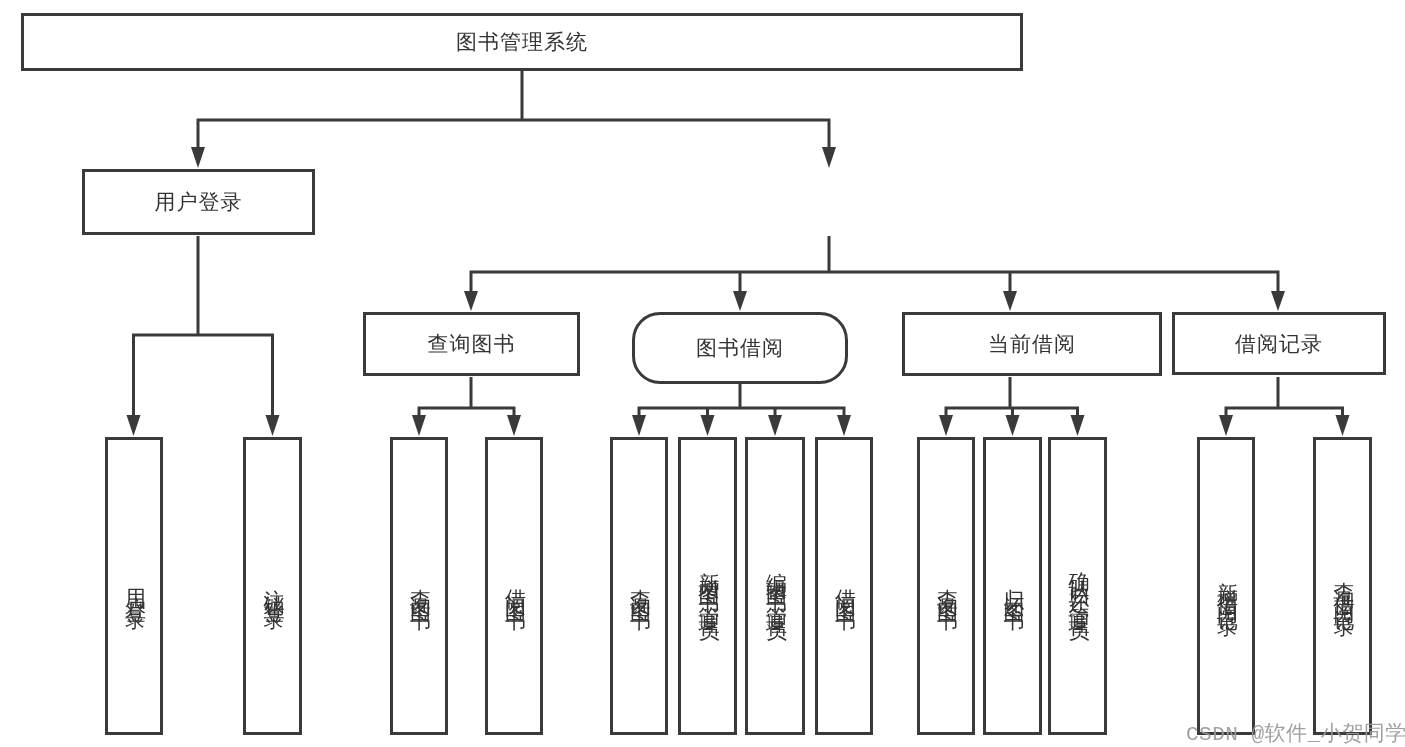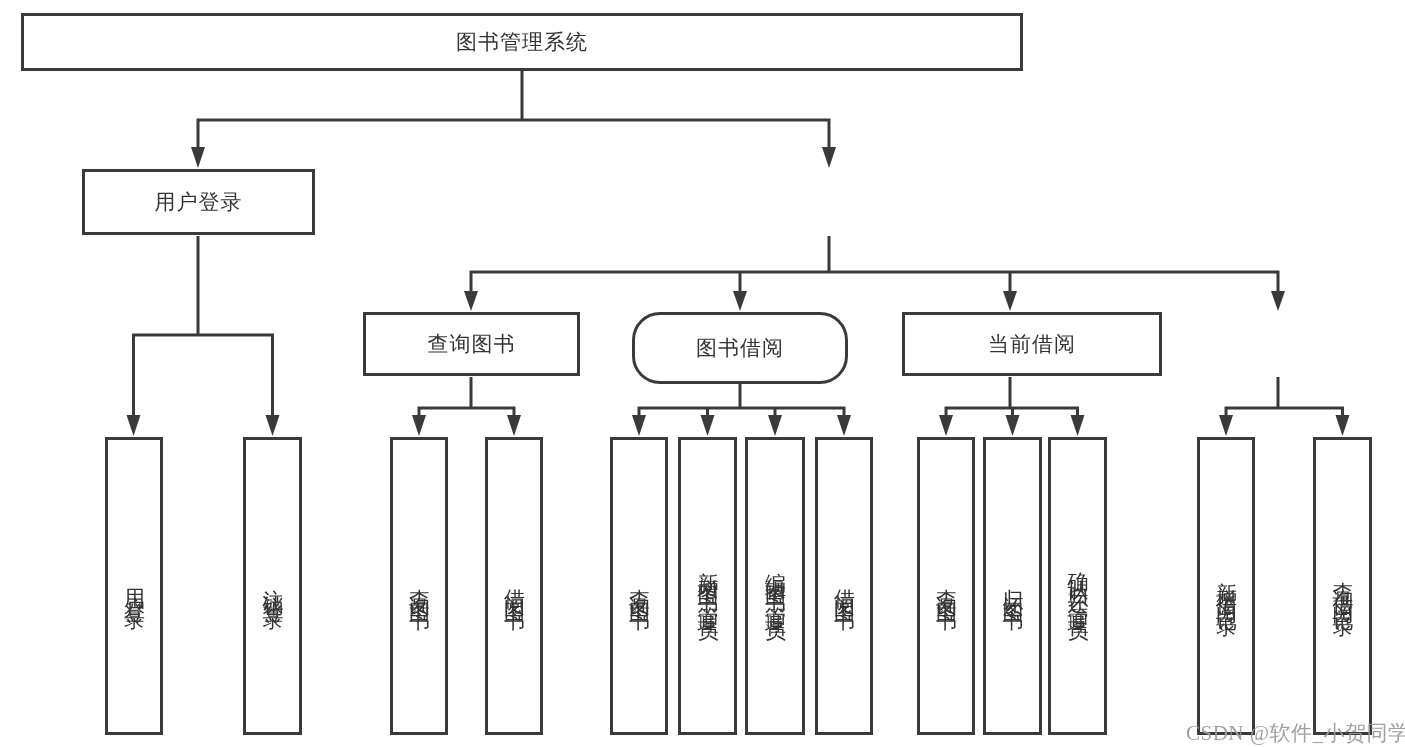--- a/index.html
+++ b/index.html
@@ -1,18 +1,18 @@
 <!DOCTYPE html>
 <html><head>
 <meta charset="utf-8">
 <style>
   html,body{margin:0;padding:0;background:#fff;}
   #stage{
     position:relative;width:1405px;height:747px;background:#ffffff;overflow:hidden;
-    font-family:Liberation Serif, serif;color:#333333;
+    font-family:Liberation Mono, monospace;color:#333333;
   }
   #wires{position:absolute;left:0;top:0;width:1405px;height:747px;}
   .box{
     position:absolute;box-sizing:border-box;background:#ffffff;
     border:3px solid #3a3a3a;display:flex;align-items:center;justify-content:center;
     font-size:21px;letter-spacing:1px;white-space:nowrap;
   }
   .vbox{
     position:absolute;box-sizing:border-box;background:#ffffff;
     border:3px solid #3a3a3a;display:flex;align-items:center;justify-content:center;
@@ -77,20 +77,21 @@
     </g>
   </svg>
 
   <div class="box" style="left:21px;top:13px;width:1002px;height:58px;">图书管理系统</div>
 
   <div class="box" style="left:82px;top:169px;width:233px;height:66px;">用户登录</div>
 
   <div class="box" style="left:363px;top:312px;width:217px;height:64px;">查询图书</div>
   <div class="box" style="left:632px;top:312px;width:216px;height:72px;border-radius:28px;">图书借阅</div>
   <div class="box" style="left:902px;top:312px;width:260px;height:64px;">当前借阅</div>
+  <div class="box" style="left:1172px;top:312px;width:214px;height:63px;">借阅记录</div>
 
   <div class="vbox" style="left:105px;width:58px;">用户登录</div>
   <div class="vbox" style="left:243px;width:59px;">注销登录</div>
 
   <div class="vbox" style="left:390px;width:58px;">查询图书</div>
   <div class="vbox" style="left:485px;width:58px;">借阅图书</div>
 
   <div class="vbox" style="left:610px;width:58px;">查询图书</div>
   <div class="vbox" style="left:678px;width:59px;">新增图书（管理员）</div>
   <div class="vbox" style="left:745px;width:60px;">编辑图书（管理员）</div>

